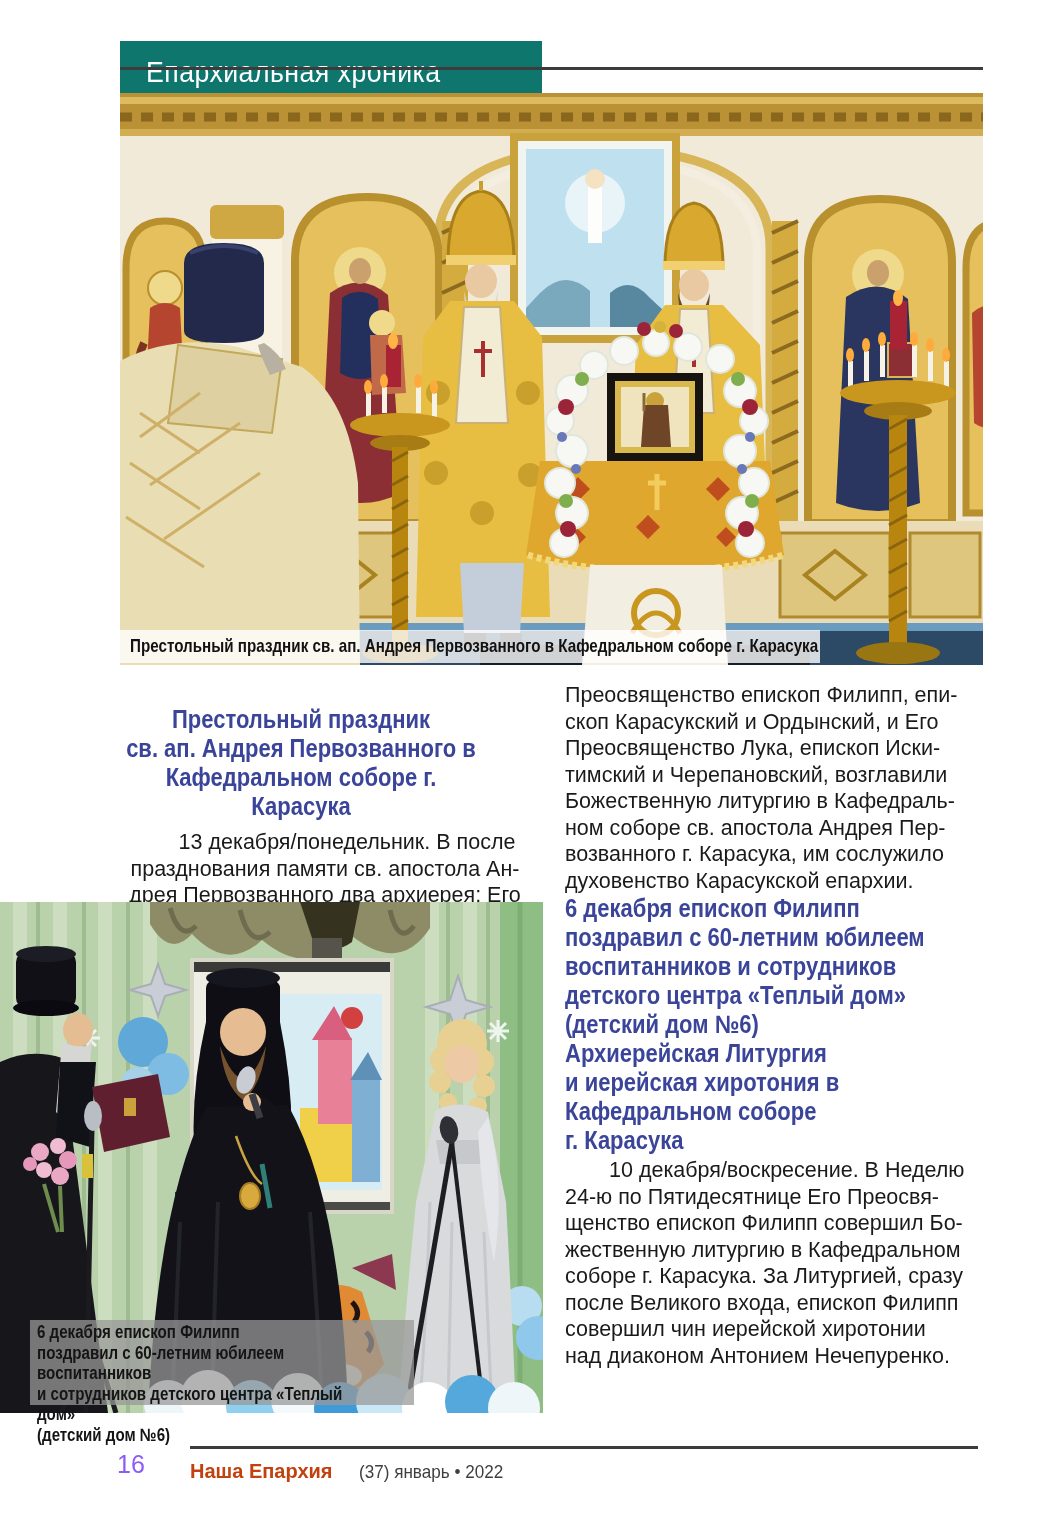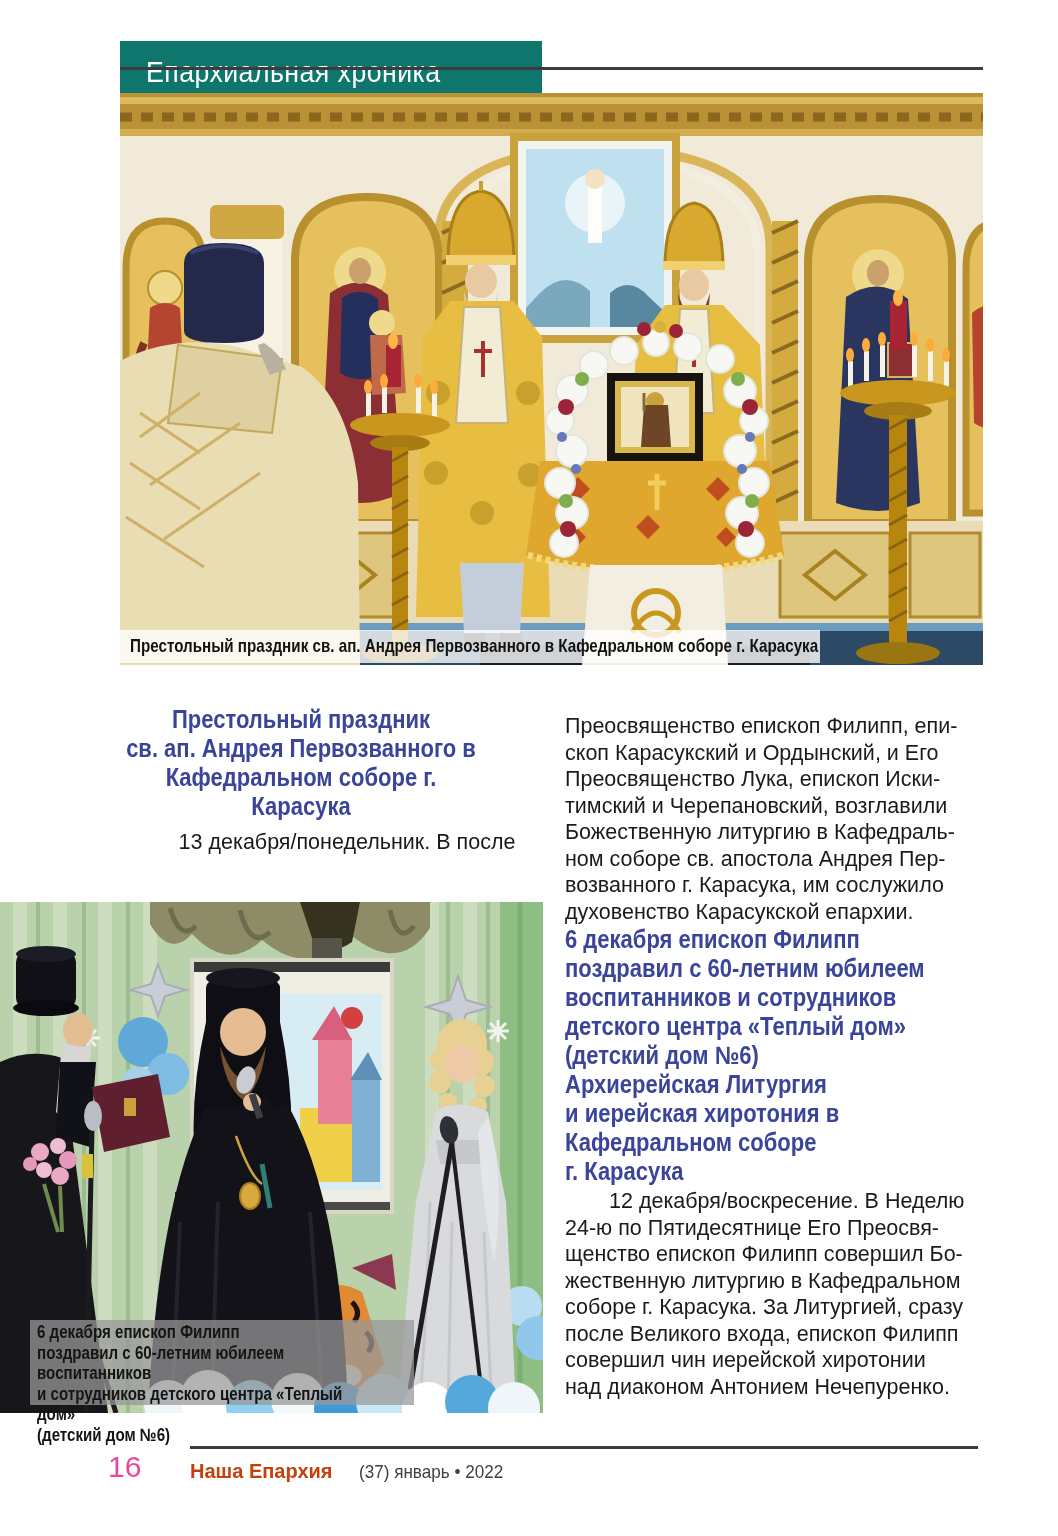--- a/index.html
+++ b/index.html
@@ -32,39 +32,39 @@
   .photo2 svg{display:block;}
   .cap2{
     position:absolute;left:30px;top:418px;width:384px;height:85px;box-sizing:border-box;
     background:rgba(152,152,152,.74);padding:2px 7px;
     font-weight:bold;font-size:18px;line-height:20.5px;color:#141414;
   }
   .squeeze{display:inline-block;transform:scaleX(.8);transform-origin:0 50%;white-space:nowrap;}
   .squeeze2{display:inline-block;transform:scaleX(.84);transform-origin:0 0;white-space:pre-line;}
   
   .col-left{position:absolute;left:125px;top:705px;width:400px;text-align:center;}
-  .col-right{position:absolute;left:565px;top:713px;width:418px;}
+  .col-right{position:absolute;left:565px;top:682px;width:418px;}
   h2.heading{
     margin:0;color:#3a459a;font-weight:bold;font-size:25px;line-height:29px;
     white-space:pre-line;transform:scaleX(.88);transform-origin:0 0;
   }
   .indent-l{margin-left:37px;}
   .indent-r{margin-left:48px;}
   .body{font-size:21.5px;line-height:26.5px;color:#1a1a1a;}
   .lines{white-space:pre-line;}
   .para{text-indent:44px;margin-top:8px;}
   .para .bold-lead{font-weight:normal;}
   .para .cont{display:block;text-indent:0;white-space:pre-line;}
   .indent-first{text-indent:44px;}
   .mt-h1{margin-top:26px;}
   .mt-h2{margin-top:15px;}
   .mt-p2{margin-top:2px;}
   
   .footer-rule{position:absolute;left:190px;top:1446px;width:788px;height:3px;background:#3c3c3c;}
-  .page-num{position:absolute;left:108px;top:1450px;font-size:30px;color:#ec4899;}
+  .page-num{position:absolute;left:117px;top:1450px;font-size:25px;color:#8b5cf6;}
   .footer-line{position:absolute;left:190px;top:1460px;font-size:20px;white-space:nowrap;}
   .footer-line .brand{font-weight:bold;color:#c2410c;}
   .footer-line .issue{
     margin-left:26px;color:#3f3f3f;font-size:19px;
     display:inline-block;transform:scaleX(.9);transform-origin:0 50%;
   }
 </style>
 </head>
 <body>
 
@@ -302,42 +302,43 @@
       <path d="M144 250 Q160 260 166 276 L150 282 Q140 262 138 252 Z" fill="#b8b0a0"></path>
     </g>
   </svg>
   <figcaption class="cap1"><span class="squeeze">Престольный праздник св. ап. Андрея Первозванного в Кафедральном соборе г. Карасука</span></figcaption>
 </figure>
 
 <div class="col-left">
   <h2 class="heading indent-l">Престольный праздник
 св. ап. Андрея Первозванного в
 Кафедральном соборе г. Карасука</h2>
-  <div class="body para"><span class="bold-lead">13 декабря/понедельник.</span><span> В после</span></div>
+  <div class="body para"><span class="bold-lead">13 декабря/понедельник.</span><span> В после</span><span class="cont">празднования памяти св. апостола Ан-
+дрея Первозванного  два архиерея: Его</span></div>
 </div>
 
 <div class="col-right">
   <div class="body lines">Преосвященство епископ Филипп, епи-
 скоп Карасукский и Ордынский,  и Его
 Преосвященство Лука, епископ Иски-
 тимский и Черепановский, возглавили
 Божественную литургию в Кафедраль-
 ном соборе св. апостола Андрея Пер-
 возванного г. Карасука, им  сослужило
 духовенство Карасукской епархии.</div>
   <h2 class="heading indent-r mt-h1">6 декабря епископ Филипп
 поздравил с 60-летним юбилеем
 воспитанников и сотрудников
 детского центра «Теплый дом»
 (детский дом №6)</h2>
   <h2 class="heading indent-r mt-h2">Архиерейская Литургия
 и иерейская хиротония в
 Кафедральном соборе
 г. Карасука</h2>
-  <div class="body lines indent-first mt-p2">12 декабря/воскресение. В Неделю
+  <div class="body lines indent-first mt-p2">10 декабря/воскресение. В Неделю
 24-ю по Пятидесятнице Его Преосвя-
 щенство епископ Филипп совершил Бо-
 жественную литургию в Кафедральном
 соборе г. Карасука. За Литургией, сразу
 после Великого входа, епископ Филипп
 совершил чин  иерейской хиротонии
 над диаконом Антонием Нечепуренко.</div>
 </div>
 
 <figure class="photo2">

